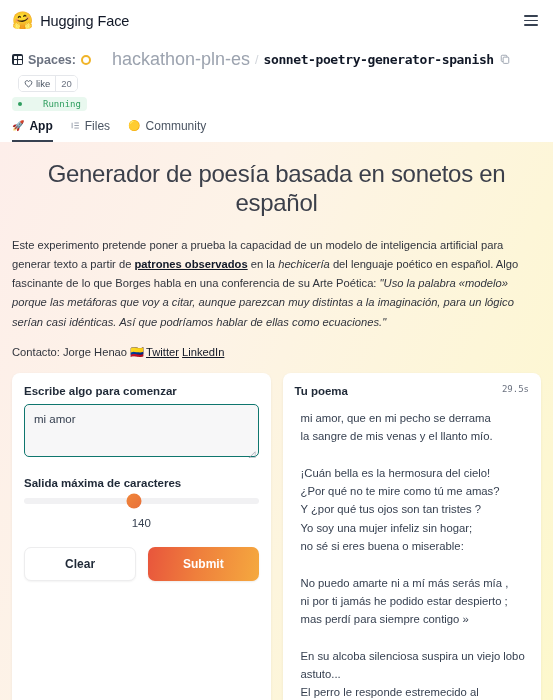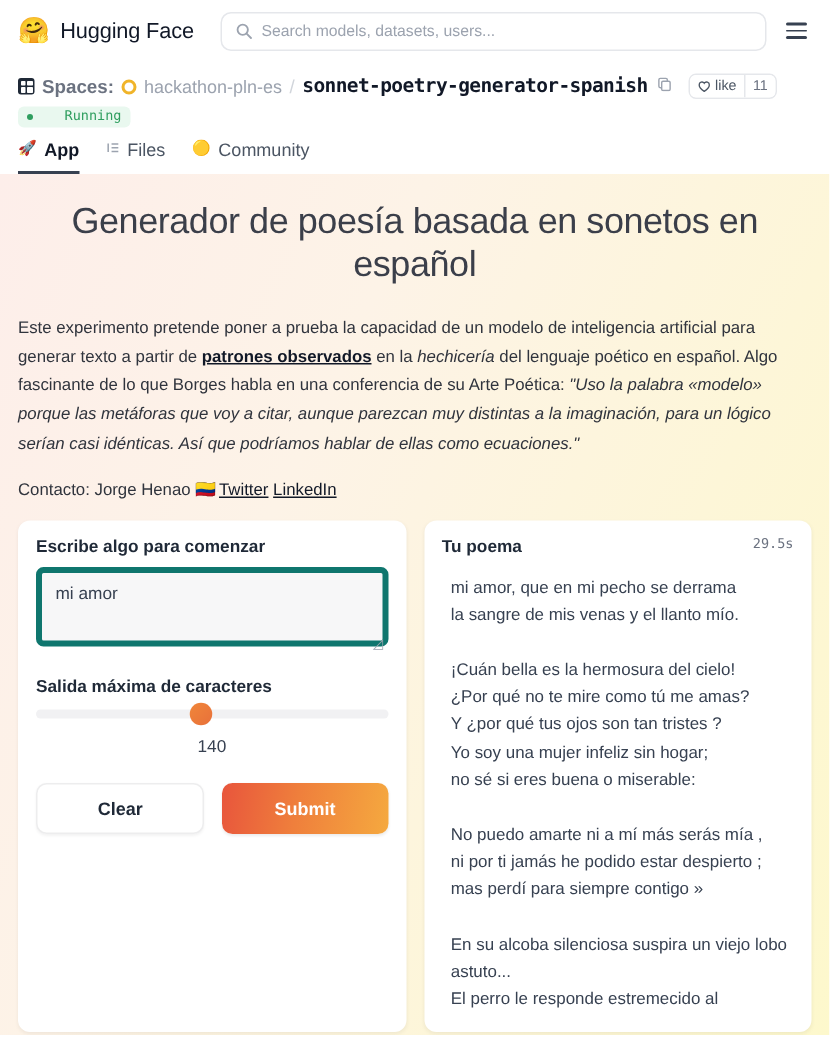--- a/index.html
+++ b/index.html
@@ -70,21 +70,21 @@
     display: grid; grid-template-columns: 1fr 1fr; grid-template-rows: 1fr 1fr;
     gap: 1px; padding: 1.5px;
   }
   .spaces-icon i { background: #fff; border-radius: 0.5px; display: block; }
   .spaces-label { color: #6b7280; font-weight: 600; font-size: 12.5px; }
   .org-dot {
     width: 10px; height: 10px; border-radius: 50%;
     border: 2px solid #f0b429; background: #fff; flex: none;
     display: inline-block;
   }
-  .org-name { color: #9ca3af; font-size: 12px; }
+  .org-name { color: #9ca3af; font-size: 18px; margin-left: 16px; }
   .path-sep { color: #d1d5db; font-size: 12.5px; }
   .repo-name {
     color: #111827; font-weight: bold; font-size: 13px;
     font-family: "DejaVu Sans Mono", monospace;
     letter-spacing: -0.4px;
   }
   .copy-icon { color: #9ca3af; font-size: 10px; margin-left: 1px; cursor: pointer; }
   .like-group {
     display: flex; align-items: center; margin-left: 6px;
     border: 1px solid #e5e7eb; border-radius: 5px; overflow: hidden;
@@ -162,21 +162,21 @@
     flex: 1;
     min-width: 0;
   }
   .panel-input { display: flex; flex-direction: column; }
   .field-label {
     font-size: 11.5px; font-weight: bold; color: #1f2937;
     margin-bottom: 7px;
   }
   .textarea-box {
     background: #f7f7f8;
-    border: 4px solid #0f766e;
+    border: 1px solid #0f766e;
     border-radius: 5px;
     height: 53px;
     padding: 7px 9px;
     font-size: 11.5px; color: #374151;
     position: relative;
     width: 100%;
     resize: none;
     outline: none;
     font-family: "Liberation Sans", sans-serif;
     line-height: 1.35;
@@ -238,29 +238,20 @@
     padding-left: 6px;
   }
 </style>
 </head>
 <body>
 
 <div class="navbar">
   <div class="brand">
     <span class="brand-logo">🤗</span>
     <span class="brand-name">Hugging Face</span>
-  </div>
-  <div class="search-box">
-    <span class="search-icon">
-      <svg width="11" height="11" viewBox="0 0 16 16" fill="none" stroke="currentColor" stroke-width="1.8">
-        <circle cx="7" cy="7" r="5"></circle>
-          <line x1="11" y1="11" x2="15" y2="15" stroke-linecap="round"></line>
-      </svg>
-    </span>
-    <input class="search-input" type="text" placeholder="Search models, datasets, users..." style="">
   </div>
   <div class="hamburger">
     <span></span>
       <span></span>
       <span></span>
   </div>
 </div>
 
 <div class="space-header">
   <div class="space-line">
@@ -281,21 +272,21 @@
         <path d="M11 5V3.5A1.5 1.5 0 0 0 9.5 2h-6A1.5 1.5 0 0 0 2 3.5v7A1.5 1.5 0 0 0 3.5 12H5"></path>
       </svg>
     </span>
     <span class="like-group">
       <span class="like-btn">
         <svg width="9" height="9" viewBox="0 0 16 16" fill="none" stroke="currentColor" stroke-width="1.6">
           <path d="M8 14s-6-3.7-6-7.5A3.3 3.3 0 0 1 8 4.4 3.3 3.3 0 0 1 14 6.5C14 10.3 8 14 8 14z"></path>
         </svg>
         <span>like</span>
       </span>
-      <span class="like-count">11</span>
+      <span class="like-count">20</span>
     </span>
   </div>
   <div class="status-badge">
     <span class="status-dot"></span>
     <span>Running</span>
   </div>
 </div>
 
 <div class="tabs">
   <div class="tab active">

